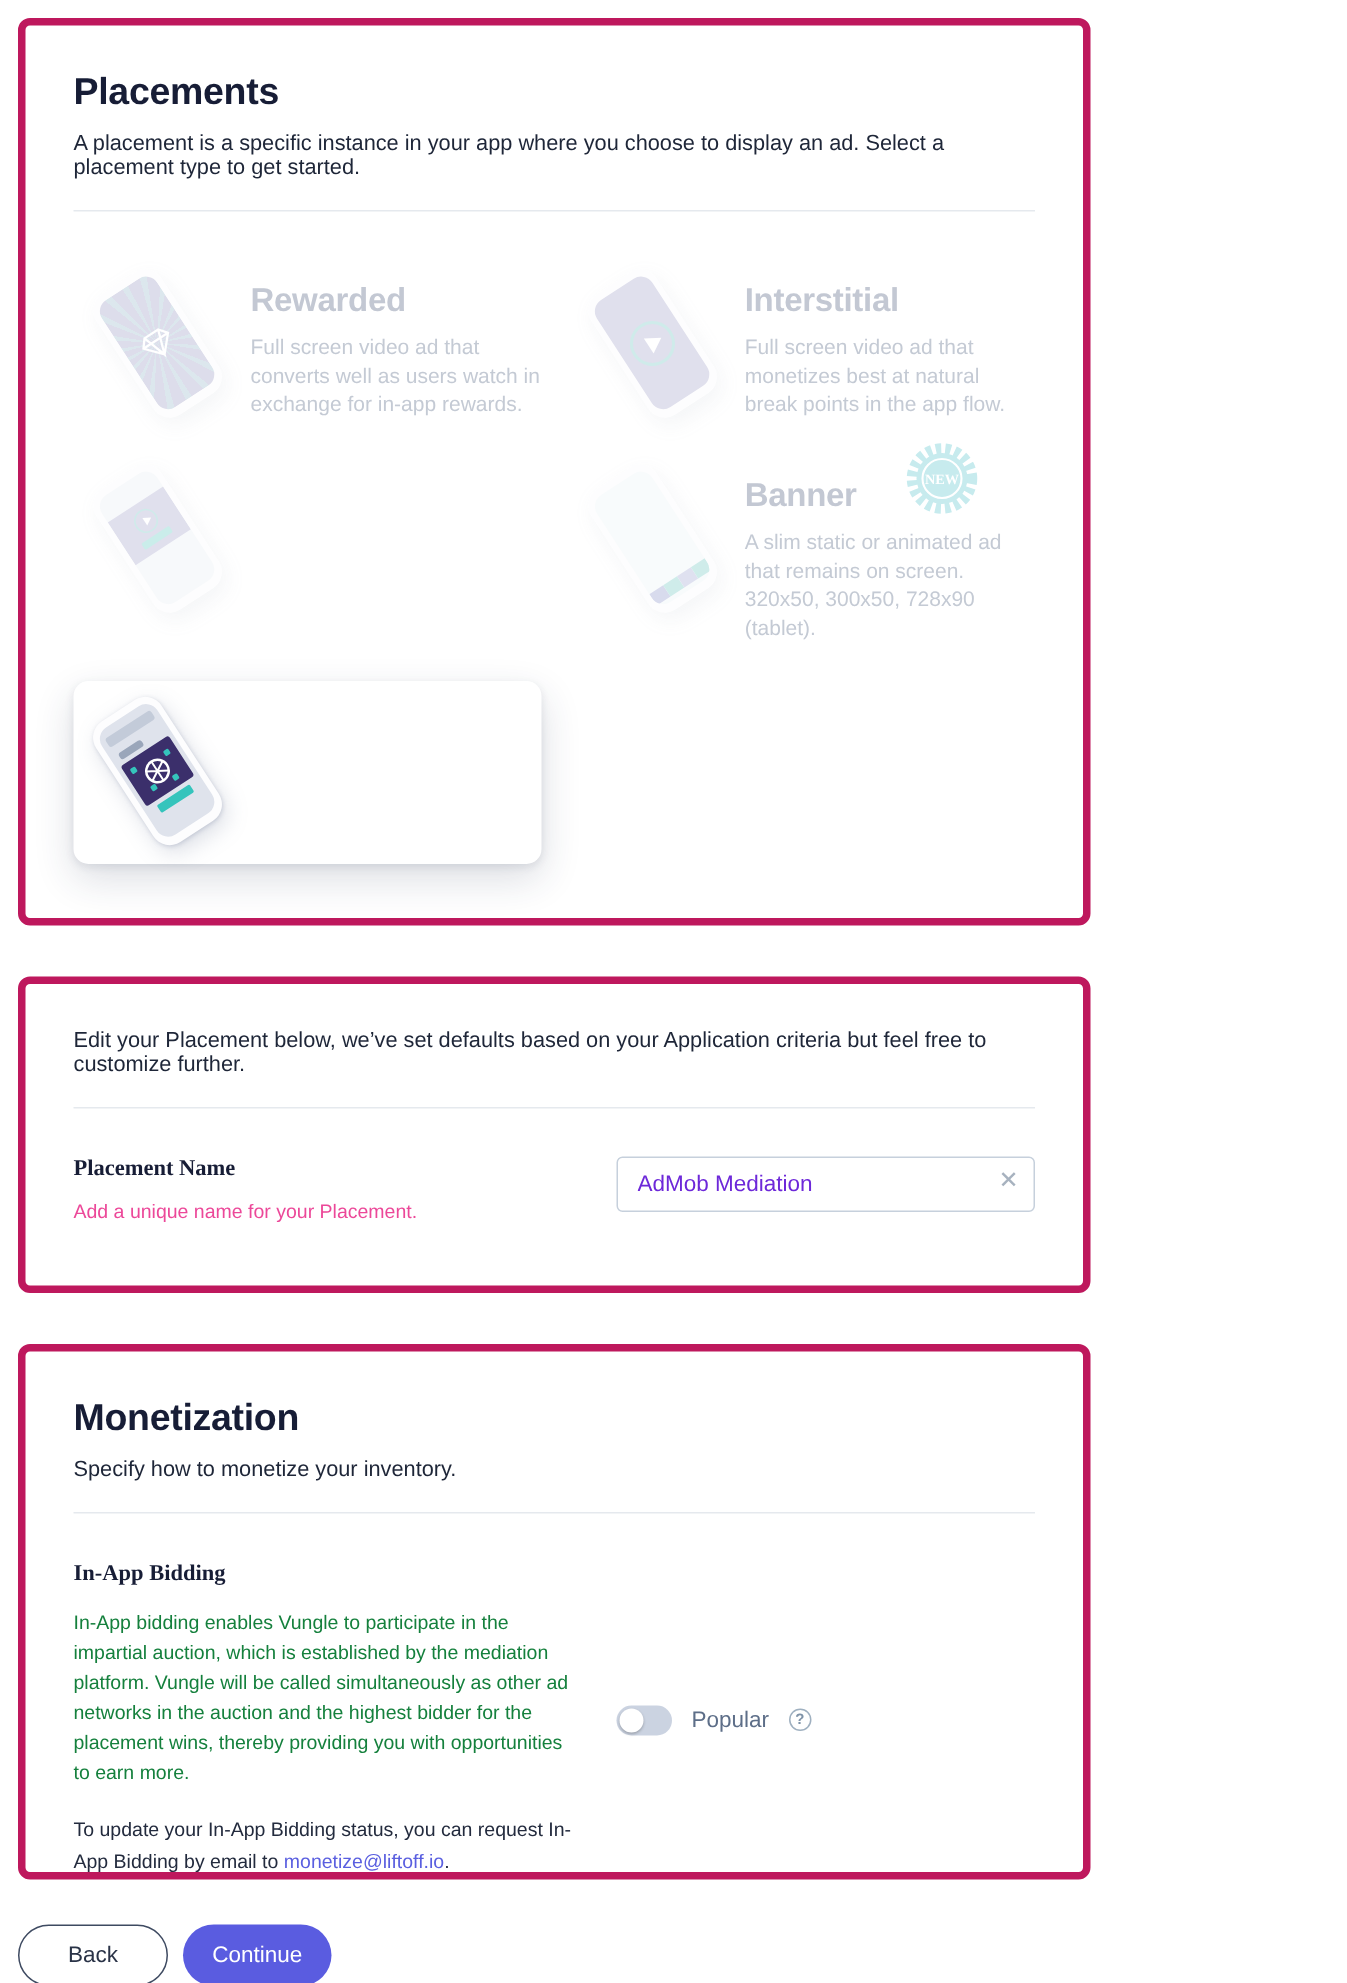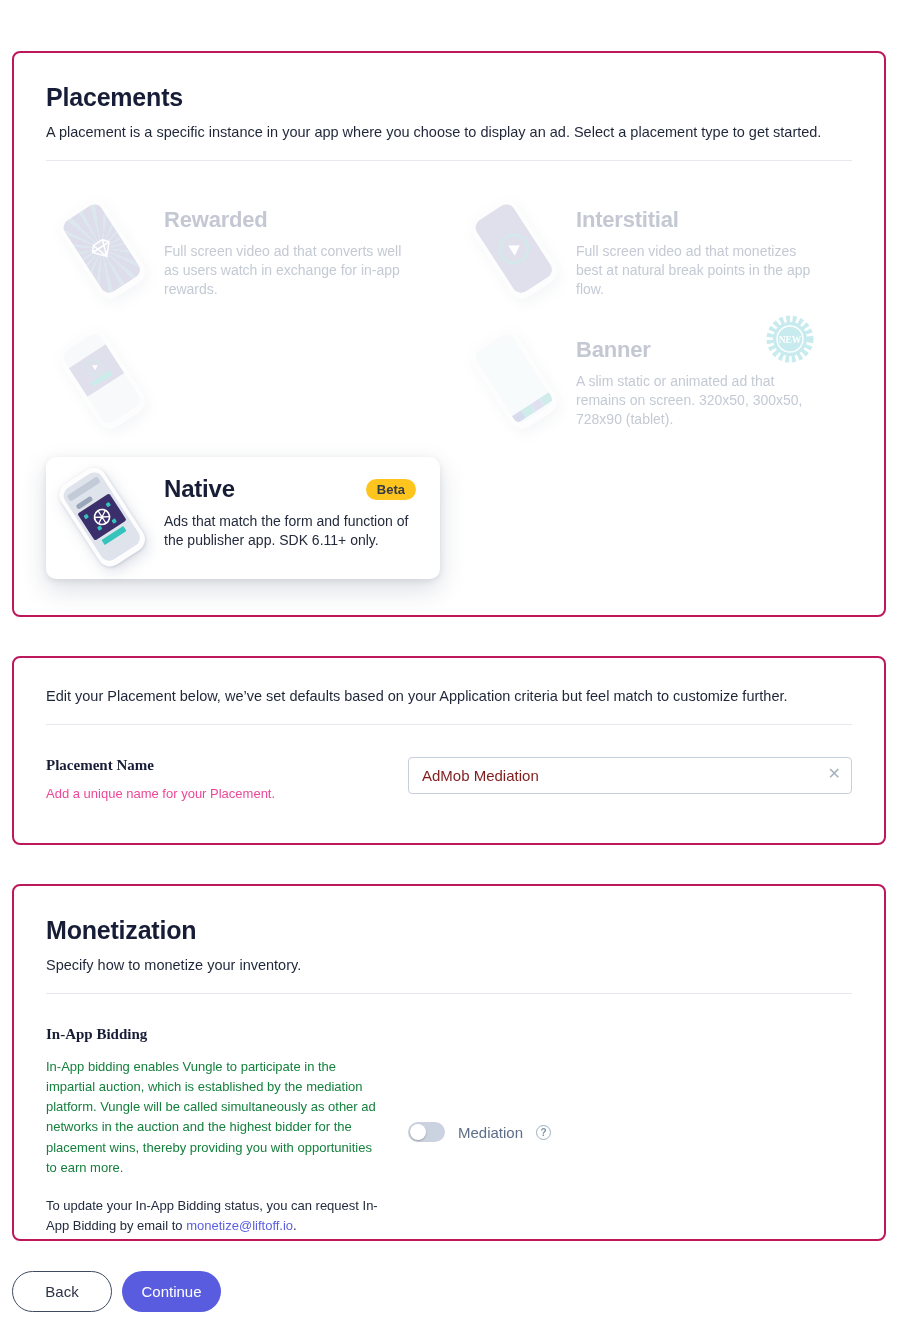--- a/index.html
+++ b/index.html
@@ -5,26 +5,25 @@
   * { box-sizing: border-box; margin: 0; padding: 0; }
   html,body { background:#ffffff; }
   body {
     width: 898px; height: 1322px;
     font-family: "Liberation Sans", sans-serif;
     color: #1e2638;
     padding: 12px;
     overflow: hidden;
   }
   .card {
-    width: 874px;
+    width: 715px;
     background: #fff;
-    border: 2px solid #be185d;
+    border: 5px solid #be185d;
     border-radius: 8px;
     padding: 30px 32px 36px 32px;
-    margin-top: 39px;
   }
   .card + .card, .card1 { margin-bottom: 34px; }
   h1.section-title {
     font-size: 25px; font-weight: 800; color: #171d36;
     letter-spacing: -0.2px; margin-bottom: 12px;
   }
   .card-sub { font-size: 14.5px; color: #1e2638; margin-bottom: 20px; }
   .divider { border: none; border-top: 1px solid #e5e9ee; }
 
   
@@ -97,21 +96,21 @@
   }
   .new-badge { position: absolute; right: 38px; top: -12px; width: 48px; height: 48px; }
 
   
   .field-row { margin-top: 32px; display: grid; grid-template-columns: 350px 1fr; column-gap: 12px; }
   .field-label { font-size: 15px; font-weight: 700; color: #171d36; margin-bottom: 12px; font-family: Liberation Serif, serif; }
   .field-help { font-size: 13px; color: #ec4899; }
   .input-wrap { position: relative; }
   input.text-input {
     width: 100%; height: 37px; border: 1px solid #c6d0dc; border-radius: 4px;
-    font-family: "Liberation Sans", sans-serif; font-size: 15px; color: #7f1d1d;
+    font-family: "Liberation Sans", sans-serif; font-size: 15px; color: #6d28d9;
     padding: 0 34px 0 13px; outline: none; background: #fff;
   }
   .clear-icon {
     position: absolute; right: 11px; top: 9px; color: #a7b2bf; font-size: 16px;
     cursor: pointer; line-height: 1;
   }
 
   .bidding-desc { font-size: 13px; line-height: 1.55; color: #15803d; max-width: 336px; margin-top: 14px; }
   .bidding-note { font-size: 13px; line-height: 1.55; color: #232b3e; max-width: 336px; margin-top: 18px; }
   a.email-link { color: #5a5fe0; text-decoration: none; }
@@ -231,34 +230,27 @@
                 <i style="right:9px;bottom:4px;"></i>
             <svg width="20" height="20" viewBox="0 0 24 24">
               <circle cx="12" cy="12" r="9" fill="none" stroke="#ffffff" stroke-width="2"></circle>
               <path d="M12 3 L12 12 M12 12 L19.8 7.5 M12 12 L19.8 16.5 M12 12 L12 21 M12 12 L4.2 16.5 M12 12 L4.2 7.5" stroke="#ffffff" stroke-width="1.6" fill="none"></path>
             </svg>
           </div>
           <div class="native-cta"></div>
         </div>
           </div>
       </div>
-      <div class="ptext">
-        <div class="title-row">
-          <div class="ptitle" style="margin-bottom:0;">Native</div>
-          <span class="beta-badge">Beta</span>
-        </div>
-        <div class="pdesc" style="margin-top:9px;">Ads that match the form and function of the publisher app. SDK 6.11+ only.</div>
-      </div>
     </div>
 
   </div>
 </section>
 
 <section class="card" style="padding-bottom:42px;">
-  <p class="card-sub">Edit your Placement below, we’ve set defaults based on your Application criteria but feel match to customize further.</p>
+  <p class="card-sub">Edit your Placement below, we’ve set defaults based on your Application criteria but feel free to customize further.</p>
   <hr class="divider">
 
   <div class="field-row">
     <div>
       <div class="field-label">Placement Name</div>
       <div class="field-help">Add a unique name for your Placement.</div>
     </div>
     <div class="input-wrap">
       <input class="text-input" type="text" value="AdMob Mediation" style="">
       <span class="clear-icon">✕</span>
@@ -274,21 +266,21 @@
   <div class="field-row">
     <div>
       <div class="field-label" style="margin-bottom:0;">In-App Bidding</div>
       <p class="bidding-desc">In-App bidding enables Vungle to participate in the impartial auction, which is established by the mediation platform. Vungle will be called simultaneously as other ad networks in the auction and the highest bidder for the placement wins, thereby providing you with opportunities to earn more.</p>
       <p class="bidding-note"><span>To update your In-App Bidding status, you can request In-App Bidding by email to </span><a href="#" class="email-link">monetize@liftoff.io</a><span>.</span></p>
     </div>
     <div class="toggle-row">
       <div class="toggle">
           <div class="knob"></div>
         </div>
-      <span class="toggle-state">Mediation</span>
+      <span class="toggle-state">Popular</span>
       <span class="help-icon">?</span>
     </div>
   </div>
 </section>
 
 <div class="footer">
   <button class="btn btn-back">Back</button>
   <button class="btn btn-continue">Continue</button>
 </div>
 

